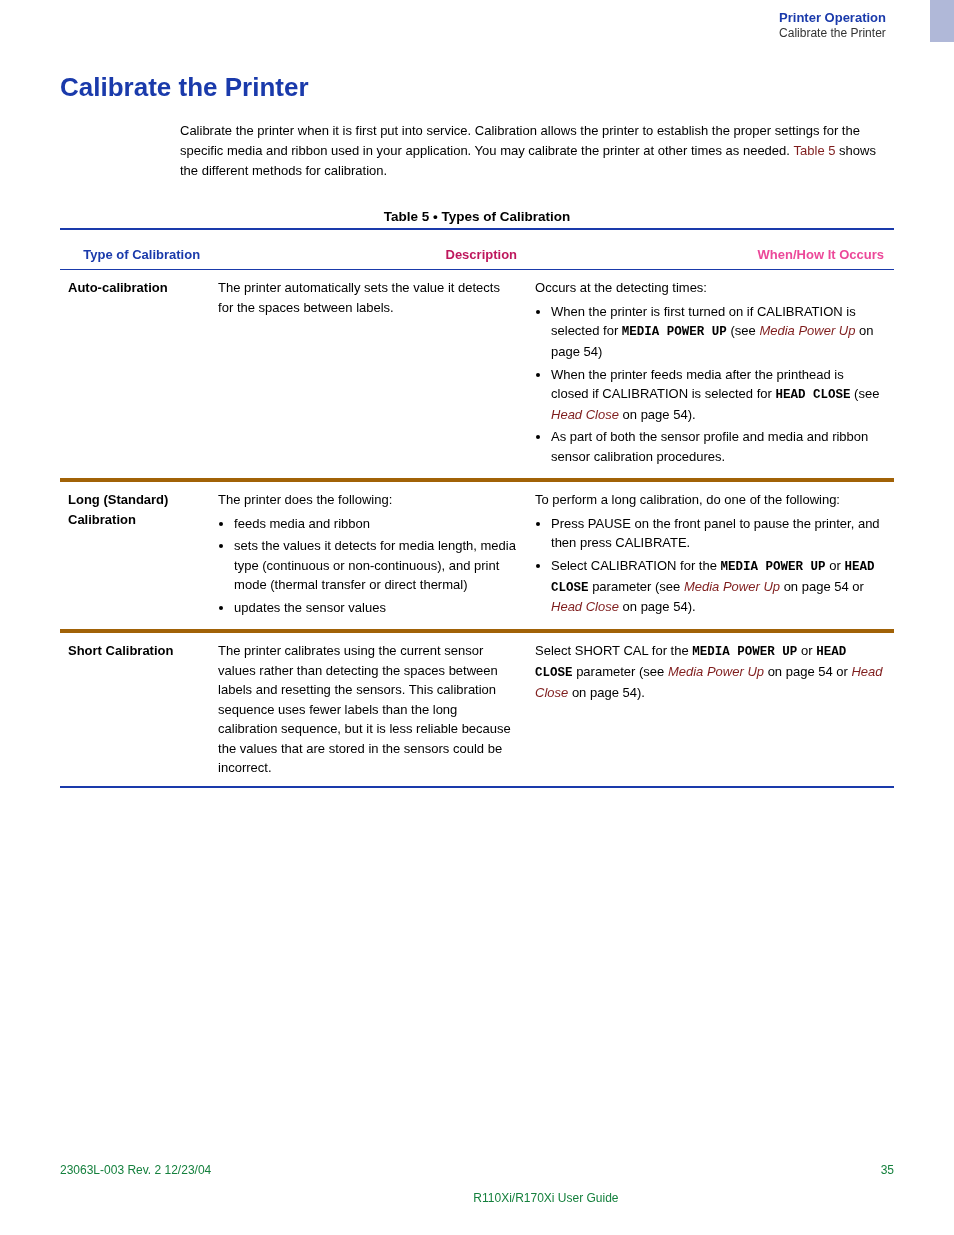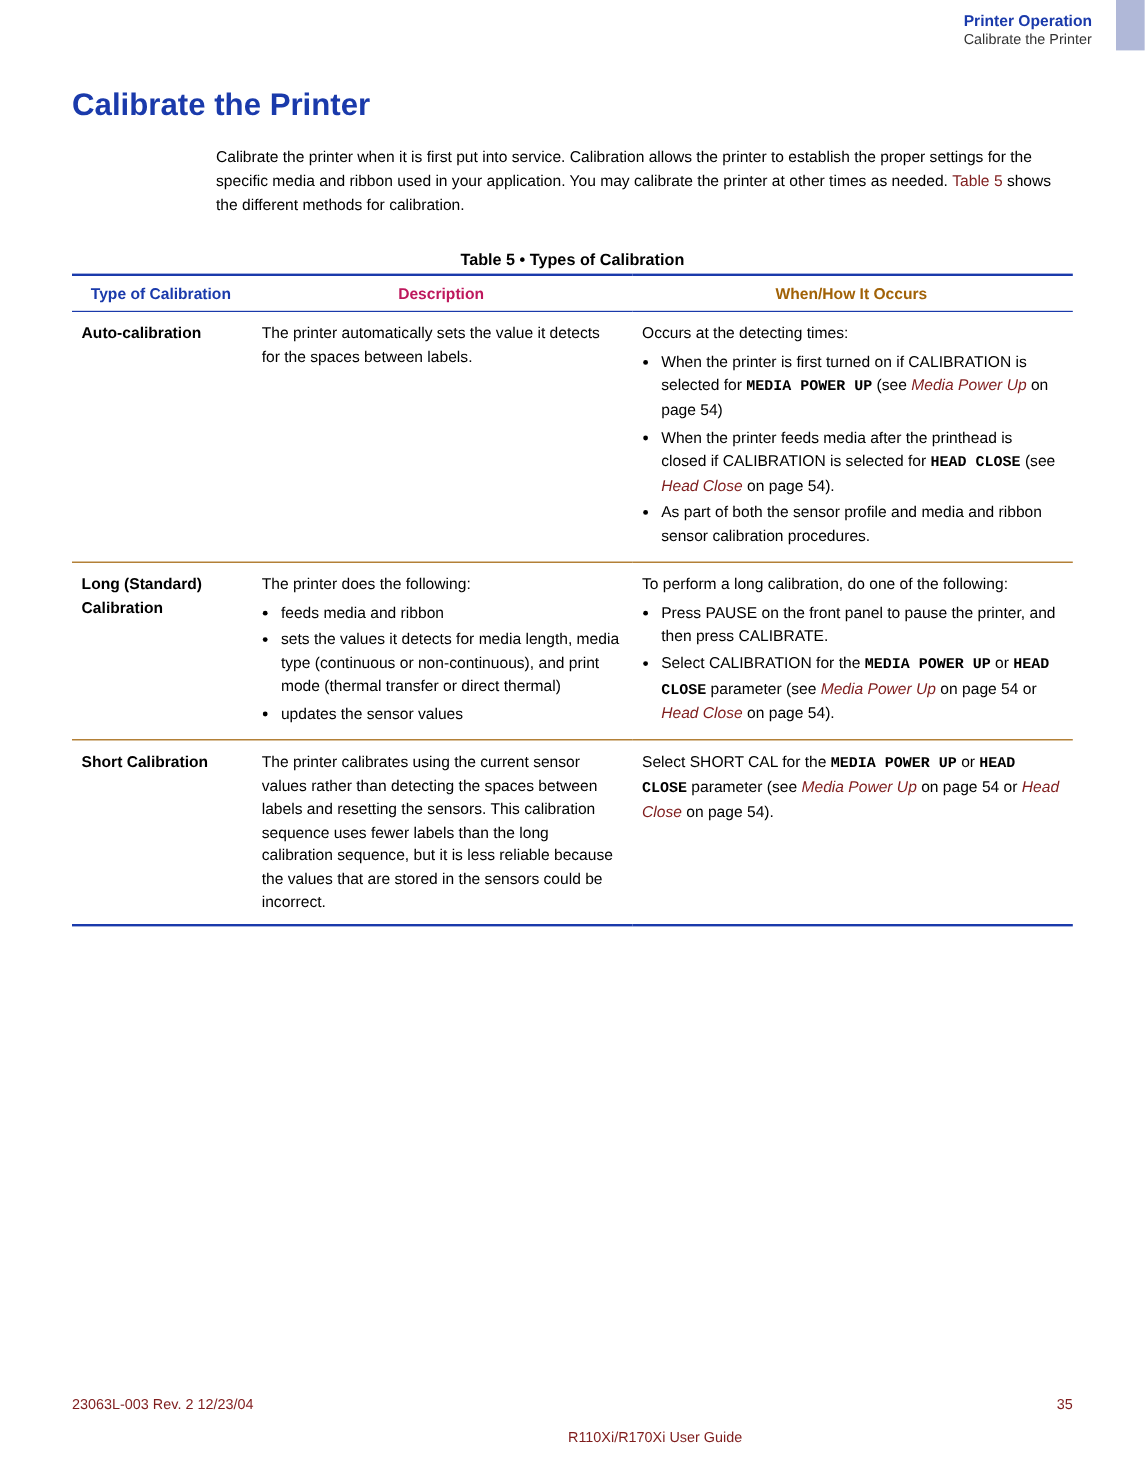--- a/index.html
+++ b/index.html
@@ -20,20 +20,21 @@
       position: relative;
     }
 
     
     .header-band {
       display: flex;
       justify-content: flex-end;
       align-items: stretch;
       padding: 0;
       margin-bottom: 10px;
+      gap: 24px;
     }
     .header-title-block {
       display: flex;
       flex-direction: column;
       align-items: flex-end;
       margin-right: 0;
     }
     .header-section-label {
       color: #1a3aab;
       font-weight: bold;
@@ -95,35 +96,35 @@
     }
 
     .calib-table thead tr {
       border-bottom: 1.5px solid #1a3aab;
     }
 
     .calib-table th {
       color: #1a3aab;
       font-weight: bold;
       font-size: 13px;
-      padding: 7px 10px 7px 8px;
-      text-align: center;
+      padding: 17px 10px 7px 8px;
+      text-align: right;
       vertical-align: bottom;
       border-bottom: 1.5px solid #1a3aab;
     }
 
     .calib-table td {
       padding: 8px 10px 8px 8px;
       vertical-align: top;
       font-size: 13px;
       line-height: 1.5;
     }
 
     .calib-table tr {
-      border-bottom: 1px solid #a16207;
+      border-bottom: 4px solid #a16207;
     }
     .calib-table tr:last-child {
       border-bottom: none;
     }
 
     .col-type { width: 18%; }
     .col-desc { width: 38%; }
     .col-when { width: 44%; }
 
     .type-label {
@@ -148,21 +149,21 @@
 
     
     .footer {
       position: absolute;
       bottom: 30px;
       left: 60px;
       right: 60px;
       display: flex;
       justify-content: space-between;
       font-size: 12px;
-      color: #7f1d1d;
+      color: #15803d;
     }
 
     .footer-center {
       text-align: left;
       margin-top: 28px;
     }
 
     .footer-right {
       text-align: right;
     }
@@ -191,21 +192,21 @@
     </div>
 
     <div>
       <div class="table-title">Table 5 • Types of Calibration</div>
 
       <table class="calib-table">
         <thead>
           <tr>
             <th class="col-type" style="color:#1a3aab;">Type of Calibration</th>
             <th class="col-desc" style="color:#be185d;">Description</th>
-            <th class="col-when" style="color:#a16207;">When/How It Occurs</th>
+            <th class="col-when" style="color:#ec4899;">When/How It Occurs</th>
           </tr>
         </thead>
         <tbody>
 
           <tr>
             <td class="col-type">
               <span class="type-label">Auto-calibration</span>
             </td>
             <td class="col-desc">
               The printer automatically sets the value it detects for the spaces between labels.

